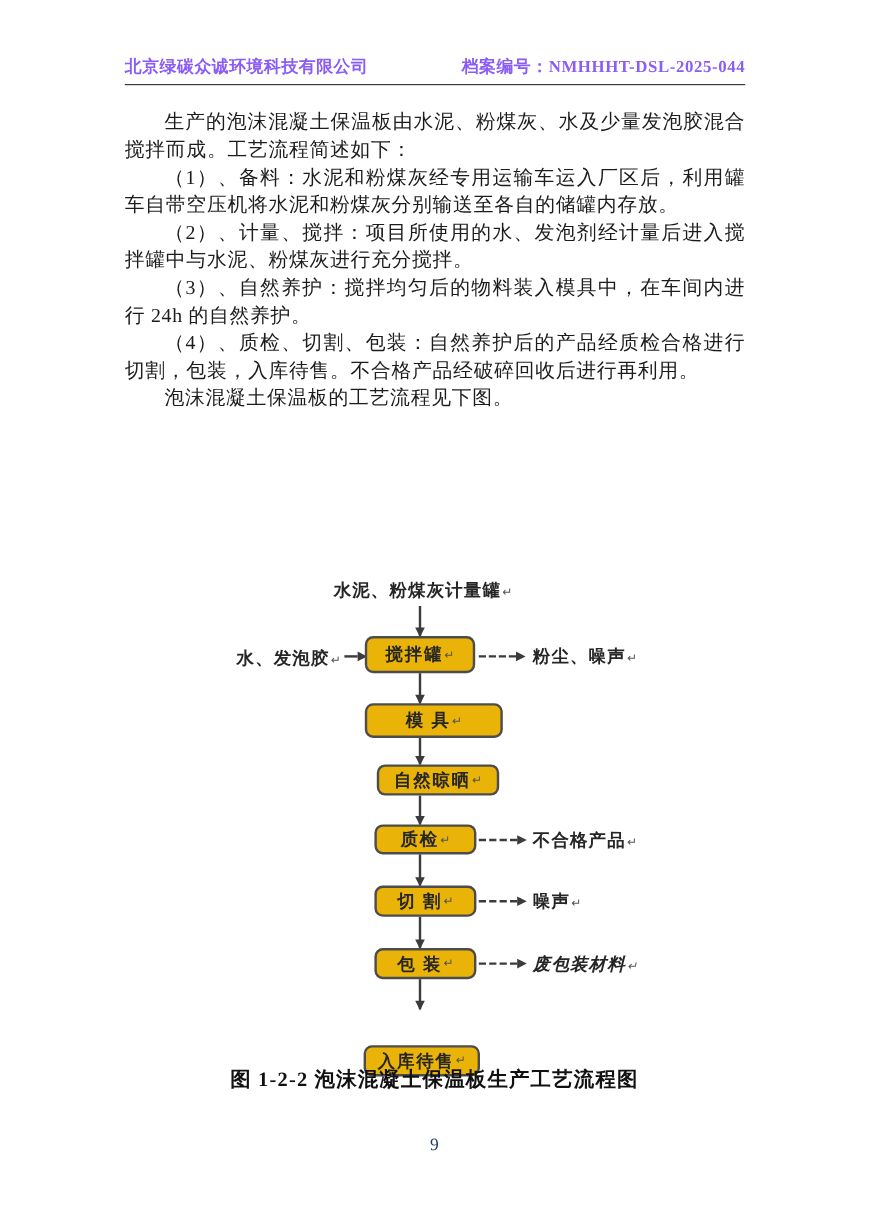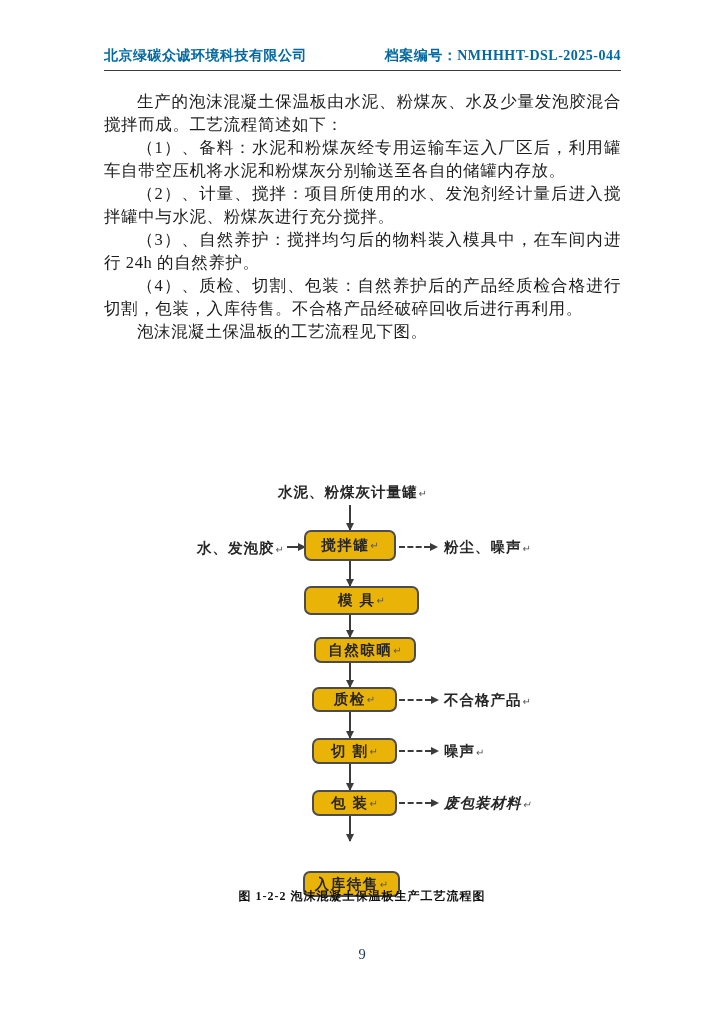--- a/index.html
+++ b/index.html
@@ -4,21 +4,21 @@
 <style>
   html,body { margin:0; padding:0; background:#fff; }
   .page {
     position:relative; width:724px; height:1024px; background:#ffffff;
     font-family:"Liberation Serif", serif; overflow:hidden;
   }
   
   .header {
     position:absolute; left:104px; top:47px; width:517px;
     display:flex; justify-content:space-between;
-    font-size:14px; font-weight:600; color:#0369a1; letter-spacing:0.5px;
+    font-size:14px; font-weight:600; color:#8b5cf6; letter-spacing:0.5px;
   }
   .header-rule {
     position:absolute; left:104px; top:70px; width:517px; height:0;
     border-bottom:1.5px solid #3a3a3a;
   }
   
   .body-text {
     position:absolute; left:104px; top:90px; width:517px;
     font-size:16.5px; color:#1c1c1c; text-align:justify;
   }
@@ -47,21 +47,21 @@
   }
   .hsolid { position:absolute; height:0; border-top:2px solid #3b3b3b; }
   .hsolid::after, .hdash::after {
     content:""; position:absolute; right:-8px; top:-5px;
     border:4px solid transparent; border-right:none; border-left:8px solid #3b3b3b;
   }
   .hdash { position:absolute; height:0; border-top:2px dashed #3b3b3b; }
   
   .caption {
     position:absolute; left:0; top:888px; width:724px; text-align:center;
-    font-size:12px; font-weight:700; color:#111; letter-spacing:1px;
+    font-size:17px; font-weight:700; color:#111; letter-spacing:1px;
   }
   .pagenum {
     position:absolute; left:0; top:946px; width:724px; text-align:center;
     font-size:14.5px; color:#1f3864;
   }
 </style>
 </head>
 <body>
 
 <div class="page">

